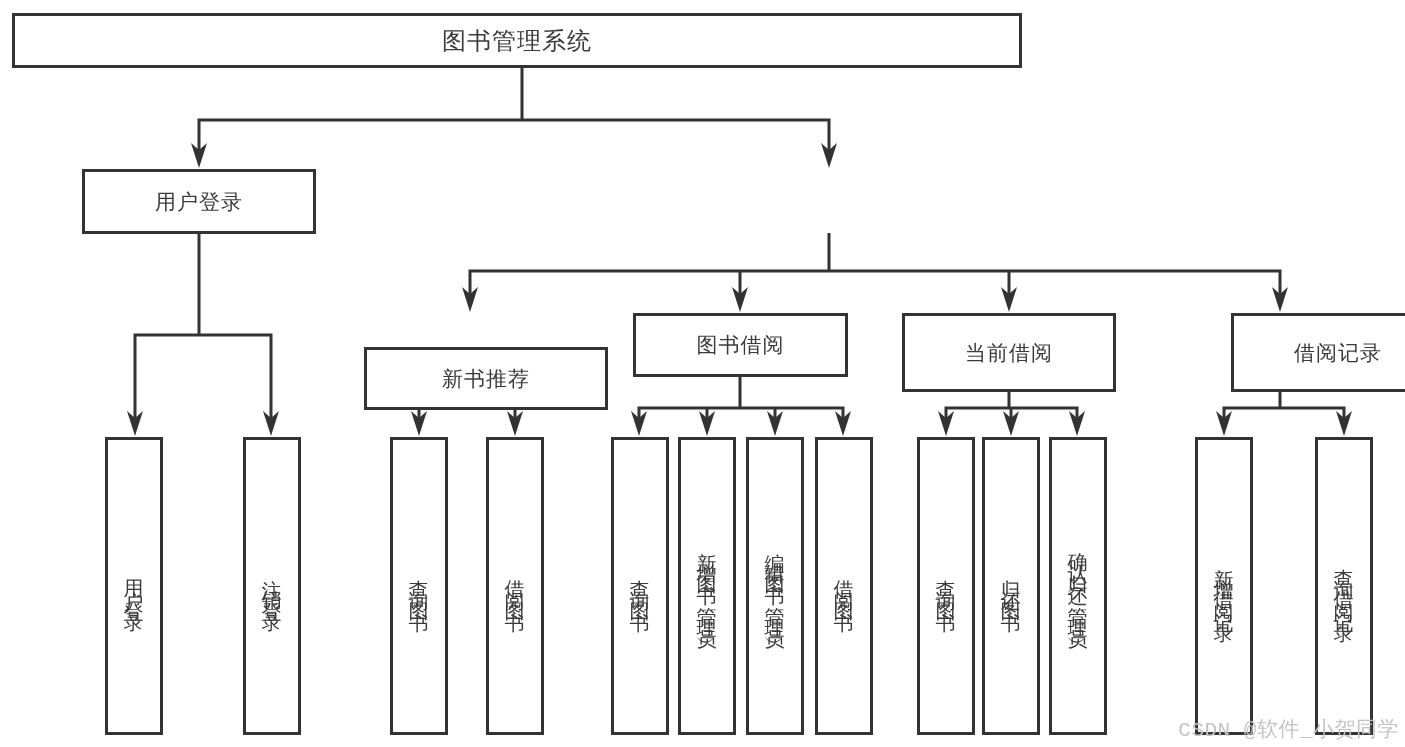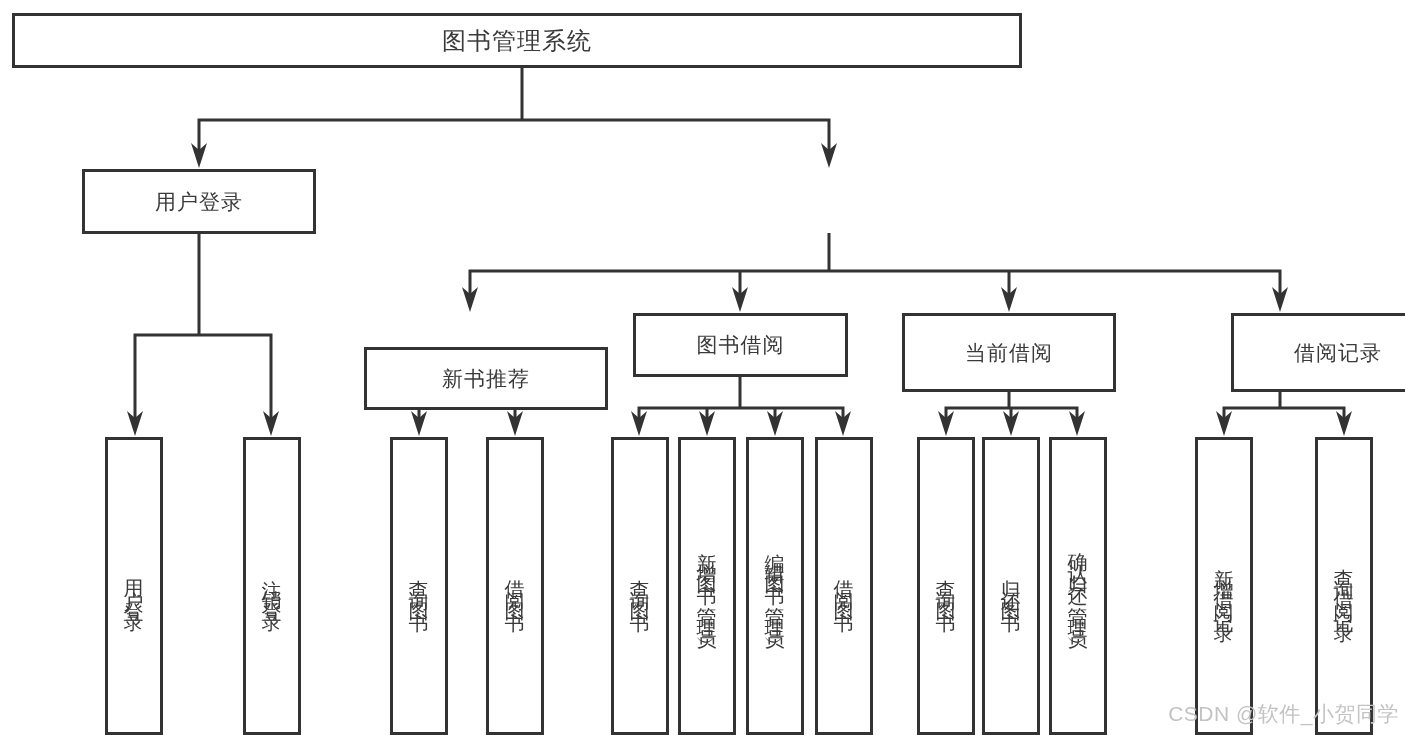--- a/index.html
+++ b/index.html
@@ -46,25 +46,26 @@
     writing-mode: vertical-rl;
     color: #3a3a3a;
     font-size: 20px;
     letter-spacing: 11px;
     line-height: 1;
     text-indent: 0;
   }
   .watermark {
     position: absolute;
     right: 6px;
-    bottom: 19px;
+    bottom: 4px;
     color: #c3c3c3;
     font-size: 21px;
     letter-spacing: 0.5px;
     pointer-events: none;
+    font-family: Liberation Mono, monospace;
   }
 </style>
 </head>
 <body>
 
 <div class="canvas">
 
   <svg class="wires" viewBox="0 0 1405 747" xmlns="http://www.w3.org/2000/svg" aria-hidden="true">
     <path fill="none" stroke="#333333" stroke-width="3" d="M522 68V121.5 M197.5 120H830.5 M199 118.5V152 M829 118.5V152
          M199 234V336.5 M133.5 335H272.5 M135 333.5V420 M271 333.5V420

